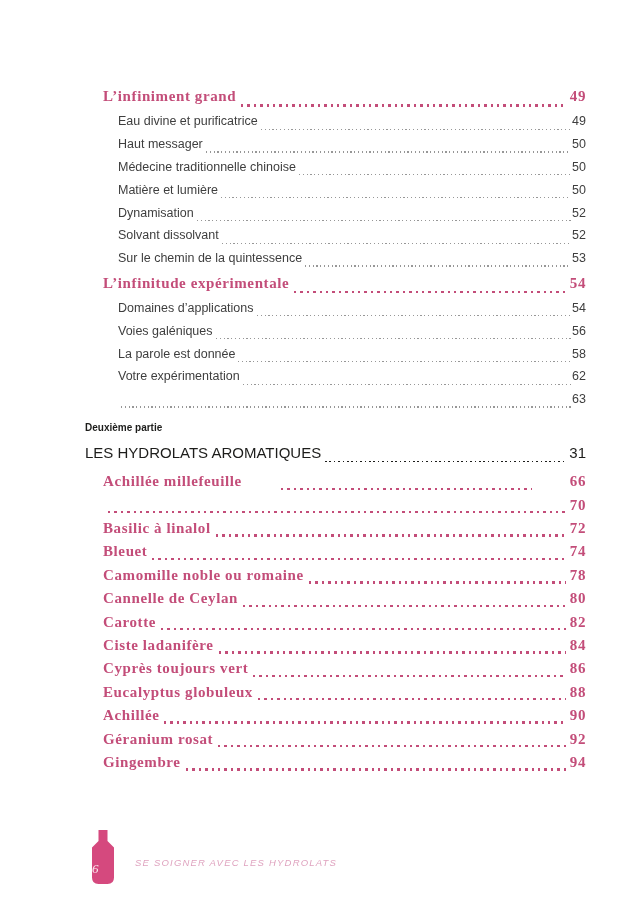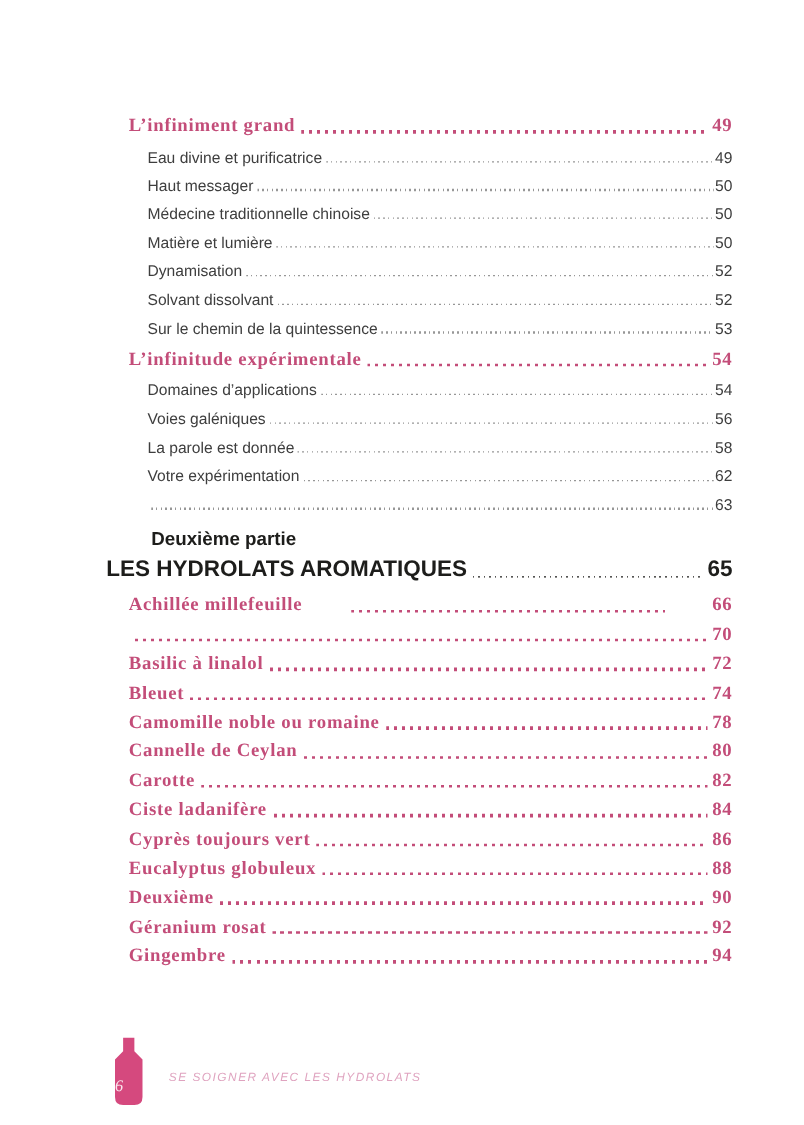--- a/index.html
+++ b/index.html
@@ -10,49 +10,48 @@
     background: #ffffff;
     overflow: hidden;
     font-family: "Liberation Sans", sans-serif;
   }
   .toc {
     position: absolute;
     left: 85px;
     top: 83px;
     width: 501px; 
   }
-  .row { display: flex; align-items: flex-end; }
+  .row { display: flex; align-items: center; }
 
   .row.section {
     height: 27px;
     margin-left: 18px;
     font-family: "Liberation Serif", serif;
     font-weight: bold;
     font-size: 15px;
     letter-spacing: 0.6px;
     color: var(--accent-pink, #c34d79);
   }
   .row.sub {
     height: 22.8px;
     margin-left: 33px;
     font-size: 12.5px;
     color: var(--body-text, #3e3e3e);
   }
   .row.part {
     height: 25px;
     margin-top: 4px;
     font-weight: bold;
-    font-size: 15px;
+    font-size: 10px;
     color: var(--black-text, #1d1d1b);
-    margin-left: 36px;
   }
   .row.part-title {
     height: 26px;
-    font-weight: bold;
-    font-size: 18px;
+    font-weight: normal;
+    font-size: 15px;
     color: var(--black-text, #1d1d1b);
   }
   .row.plant {
     height: 23.4px;
     margin-left: 18px;
     font-family: "Liberation Serif", serif;
     font-weight: bold;
     font-size: 15px;
     letter-spacing: 0.6px;
     color: var(--accent-pink, #c34d79);
@@ -183,21 +182,21 @@
       <div class="row sub">
         <span class="leader"></span>
         <span class="pagenum">63</span>
       </div>
       <div class="row part">
         <span class="label">Deuxième partie</span>
       </div>
       <div class="row part-title">
         <span class="label">LES HYDROLATS AROMATIQUES</span>
         <span class="leader"></span>
-        <span class="pagenum">65</span>
+        <span class="pagenum">31</span>
       </div>
       <div class="row plant first">
         <span class="label">Achillée millefeuille</span>
         <span class="leader"></span>
         <span class="pagenum">66</span>
       </div>
       <div class="row plant">
         <span class="leader"></span>
         <span class="pagenum">70</span>
       </div>
@@ -235,21 +234,21 @@
         <span class="label">Cyprès toujours vert</span>
         <span class="leader"></span>
         <span class="pagenum">86</span>
       </div>
       <div class="row plant">
         <span class="label">Eucalyptus globuleux</span>
         <span class="leader"></span>
         <span class="pagenum">88</span>
       </div>
       <div class="row plant">
-        <span class="label">Deuxième</span>
+        <span class="label">Achillée</span>
         <span class="leader"></span>
         <span class="pagenum">90</span>
       </div>
       <div class="row plant">
         <span class="label">Géranium rosat</span>
         <span class="leader"></span>
         <span class="pagenum">92</span>
       </div>
       <div class="row plant">
         <span class="label">Gingembre</span>

